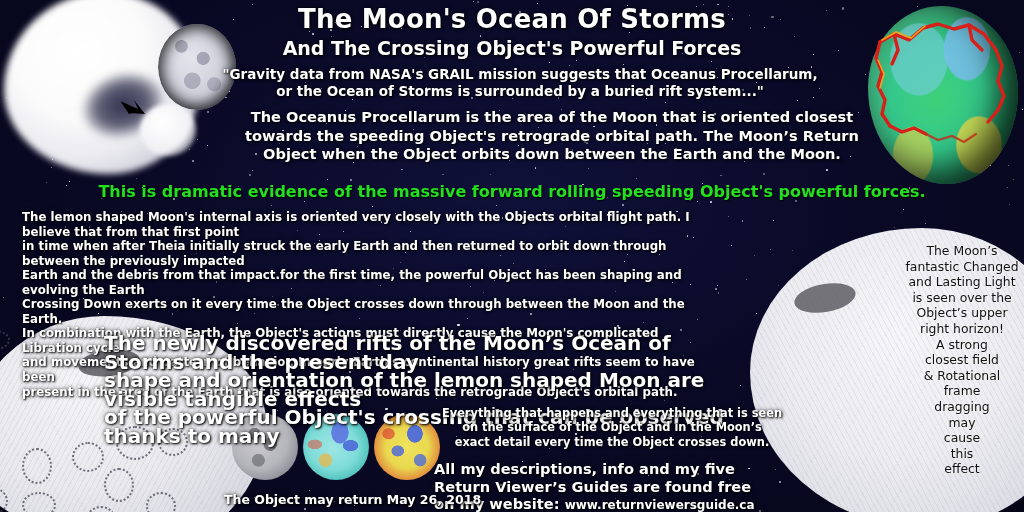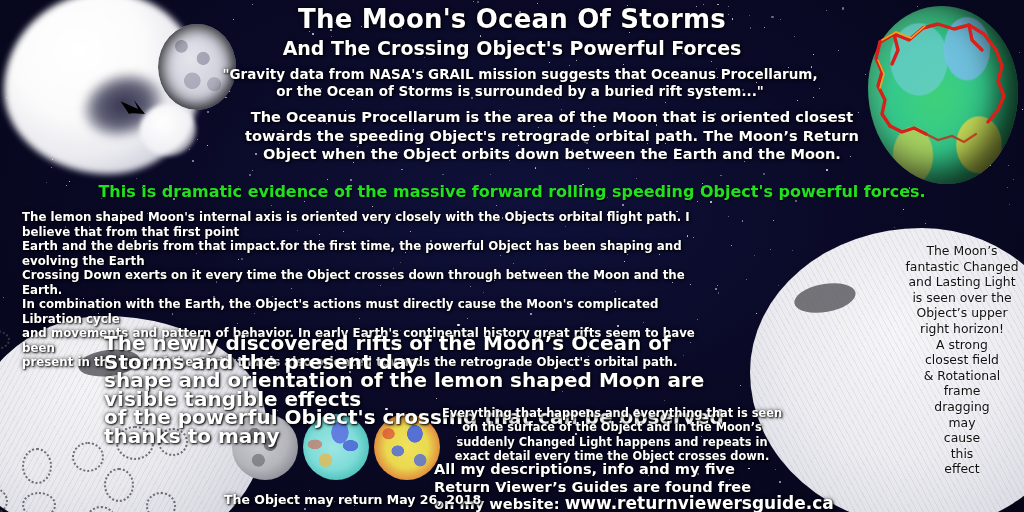--- a/index.html
+++ b/index.html
@@ -180,21 +180,21 @@
     text-shadow:0 0 3px rgba(255,255,255,.9);
   }
   #everything{
     left:434px;width:356px;top:406px;text-align:center;
     font-size:11.4px;line-height:14.4px;font-weight:bold;
   }
   #website{
     left:434px;width:420px;top:460px;
     font-size:14.6px;line-height:17.6px;font-weight:bold;
   }
-  #website .url{font-size:17px;}
+  #website .url{font-size:12px;}
   #return-date{
     left:224px;top:492px;
     font-size:12.5px;font-weight:bold;
   }
   .nowrap{white-space:nowrap;}
 </style>
 </head>
 <body>
 
 <div id="poster">
@@ -792,20 +792,21 @@
   <div class="txt shadow" id="intro">
     <div>The Oceanus Procellarum is the area of the Moon that is oriented closest</div>
     <div>towards the speeding Object's retrograde orbital path. The Moon’s Return</div>
     <div>Object when the Object orbits down between the Earth and the Moon.</div>
   </div>
 
   <div class="txt" id="highlight">This is dramatic evidence of the massive forward rolling speeding Object's powerful forces.</div>
 
   <div class="txt shadow" id="body-para">
       <div>The lemon shaped Moon's internal axis is oriented very closely with the Objects orbital flight path. I believe that from that first point</div>
+      <div>in time when after Theia initially struck the early Earth and then returned to orbit down through between the previously impacted</div>
       <div>Earth and the debris from that impact.for the first time, the powerful Object has been shaping and evolving the Earth</div>
       <div>Crossing Down exerts on it every time the Object crosses down through between the Moon and the Earth.</div>
       <div>In combination with the Earth, the Object's actions must directly cause the Moon's complicated Libration cycle</div>
       <div>and movements and pattern of behavior. In early Earth's continental history great rifts seem to have been</div>
       <div>present in the area of the Earth that is also oriented towards the retrograde Object's orbital path.</div>
     </div>
 
   <div class="txt shadow" id="rifts-para">
       <div>The newly discovered rifts of the Moon’s Ocean of Storms and the present day</div>
       <div>shape and orientation of the lemon shaped Moon are visible tangible effects</div>
@@ -826,21 +827,20 @@
       <div>dragging</div>
       <div>may</div>
       <div>cause</div>
       <div>this</div>
       <div>effect</div>
     </div>
 
   <div class="txt shadow" id="everything">
       <div>Everything that happens and everything that is seen</div>
       <div>on the surface of the Object and in the Moon’s</div>
-      <div>suddenly Changed Light happens and repeats in</div>
       <div>exact detail every time the Object crosses down.</div>
     </div>
 
   <div class="txt shadow" id="website">
     <div>All my descriptions, info and my five</div>
     <div>Return Viewer’s Guides are found free</div>
     <div class="nowrap">
       <span>on my website:</span>
       <span class="url">www.returnviewersguide.ca</span>
     </div>

